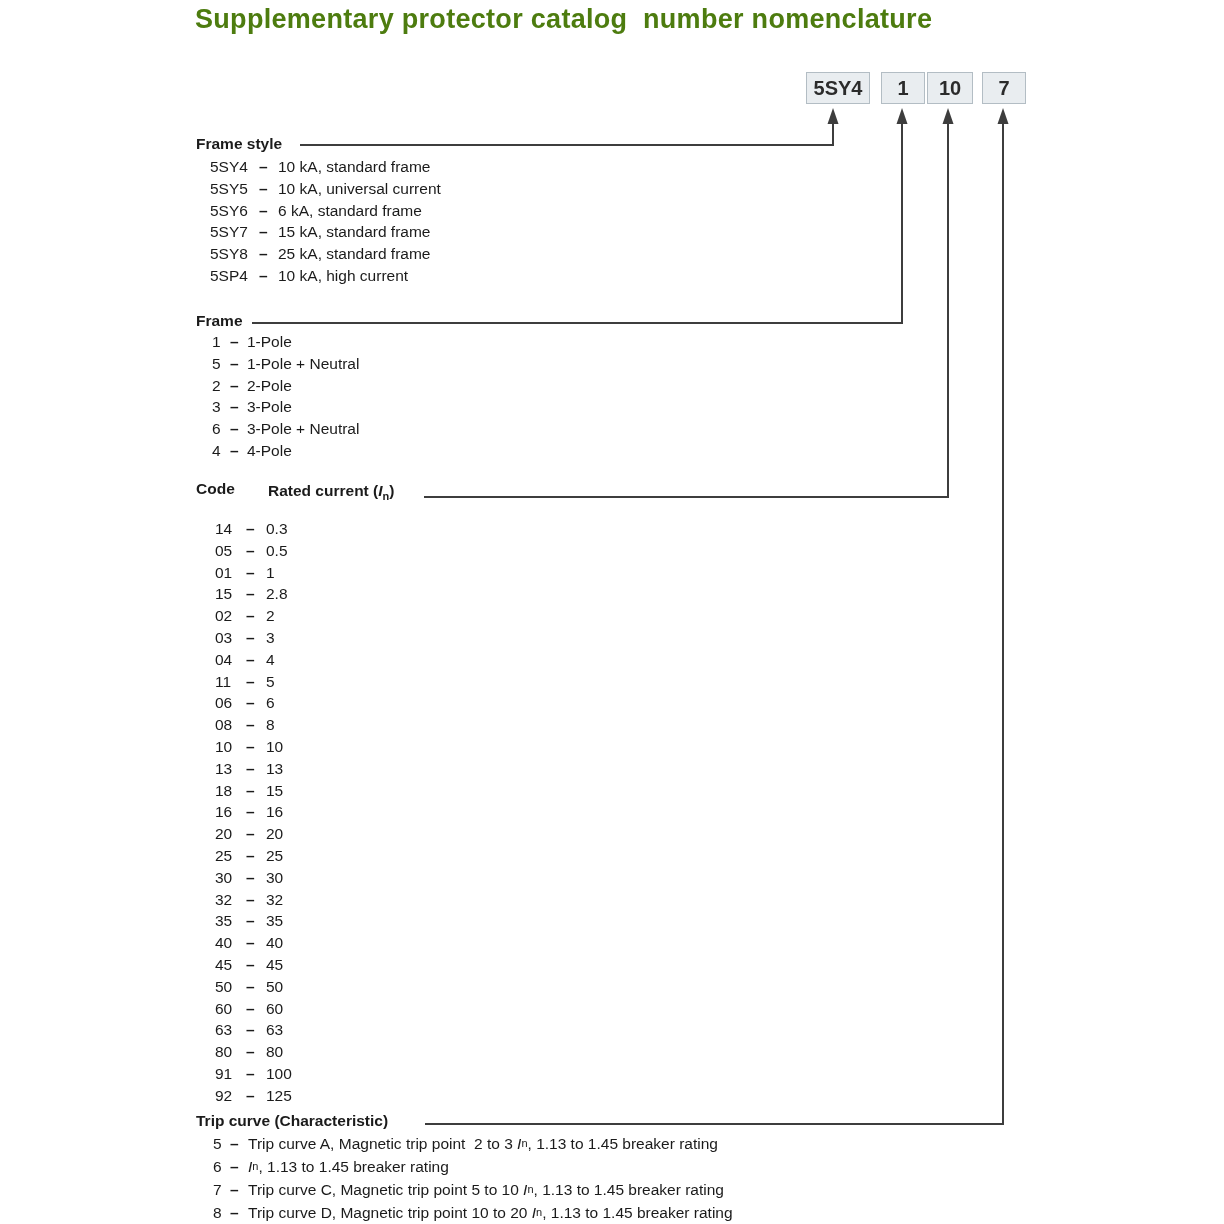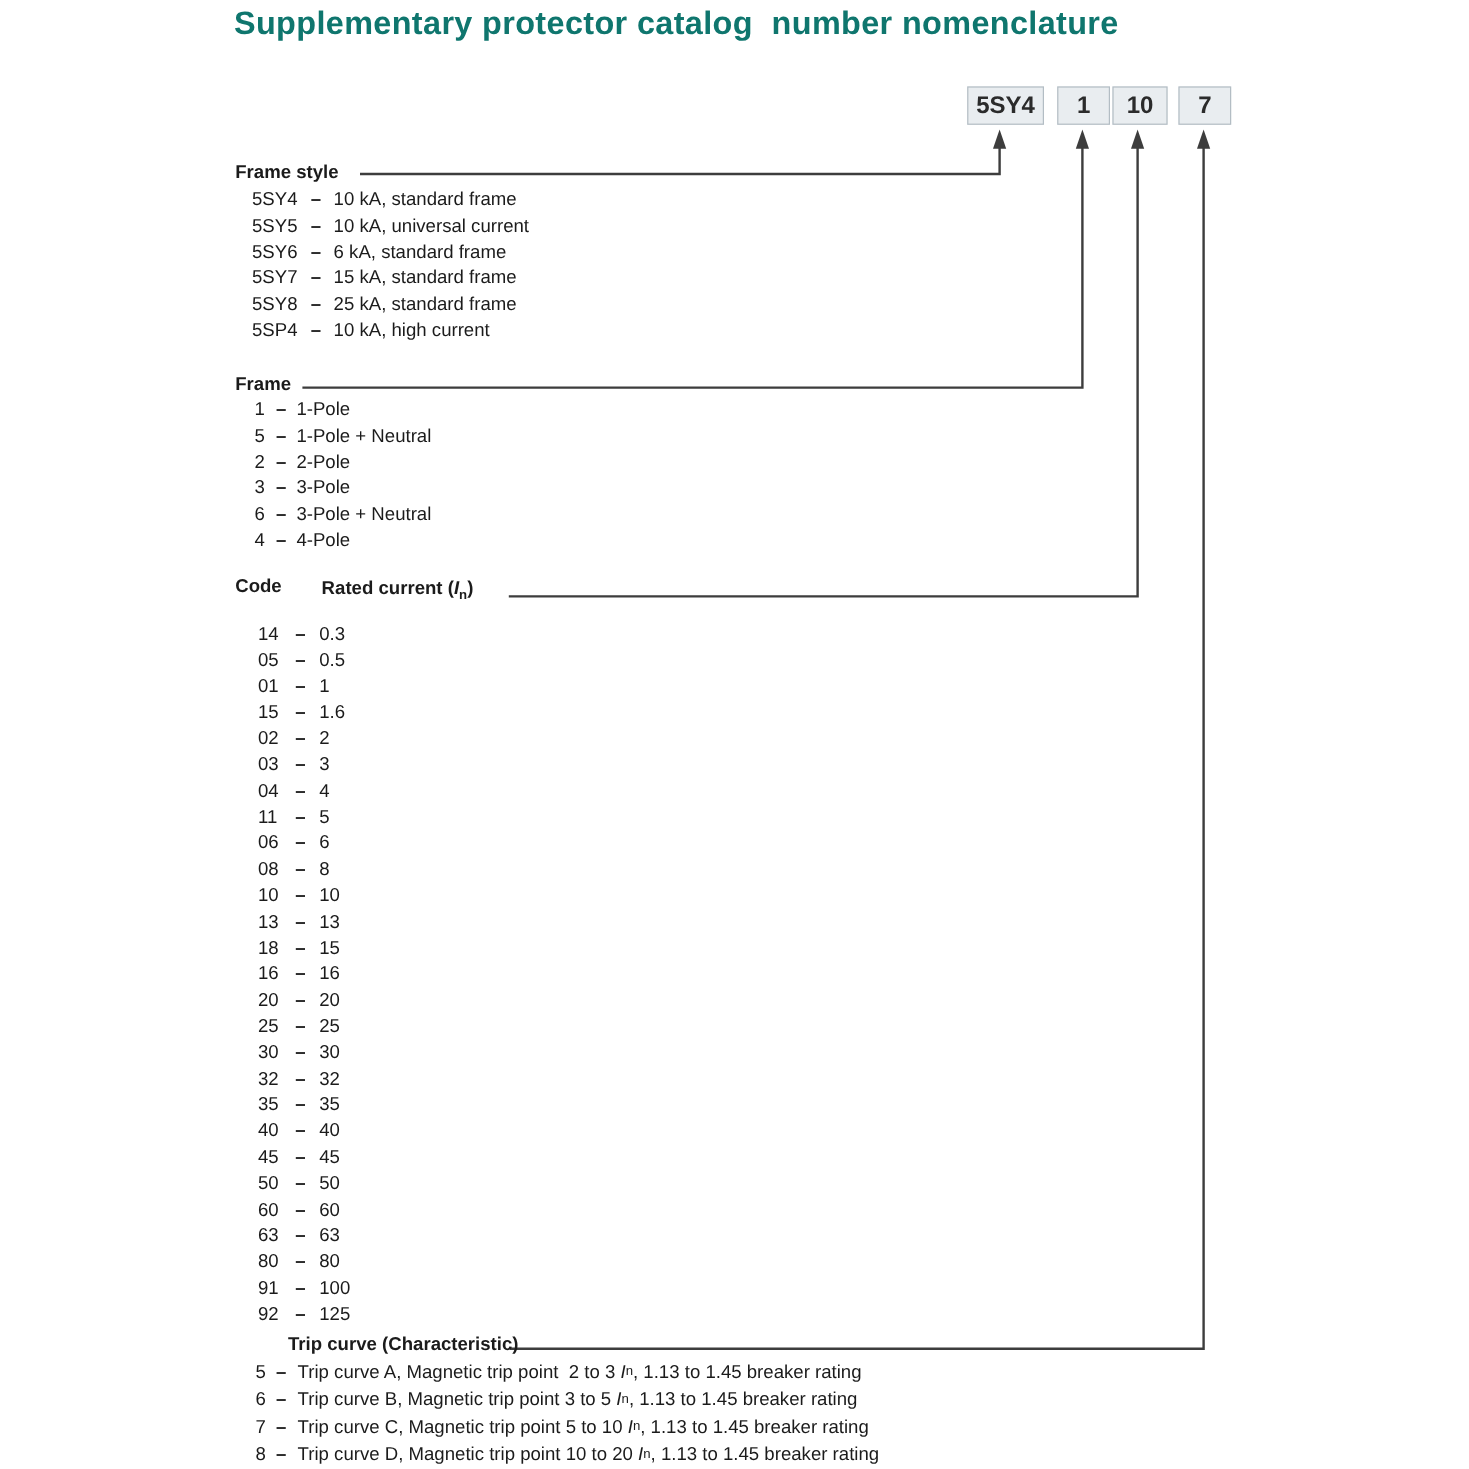--- a/index.html
+++ b/index.html
@@ -2,21 +2,21 @@
 <html><head>
 <meta charset="utf-8">
 <style>
   html,body{margin:0;padding:0;background:#ffffff;}
   .canvas{
     position:relative;width:1224px;height:1224px;background:#ffffff;
     font-family:"Liberation Sans",sans-serif;color:#1b1b1b;overflow:hidden;
   }
   .page-title{
     position:absolute;left:195px;top:4px;margin:0;
-    font-size:27px;font-weight:bold;letter-spacing:.3px;color:#0f766e;
+    font-size:27px;font-weight:bold;letter-spacing:.3px;color:#4d7c0f;
     white-space:pre;
   }
   .cat-box{
     position:absolute;top:72px;height:30px;
     background:#e9edf0;border:1px solid #b3bdc4;
     display:flex;align-items:center;justify-content:center;
     font-weight:bold;font-size:20px;color:#2b2b2b;
   }
   .box-frame{left:806px;width:62px;}
   .box-poles{left:881px;width:42px;}
@@ -97,21 +97,21 @@
       <div class="row"><span class="col-code">6</span><span class="col-dash">–</span><span class="col-text">3-Pole + Neutral</span></div>
       <div class="row"><span class="col-code">4</span><span class="col-dash">–</span><span class="col-text">4-Pole</span></div>
     </div>
 
   <div class="sec-header" style="left:196px;top:480px;">Code</div>
   <div class="sec-header" style="left:268px;top:482px;text-align:right;"><span>Rated current (</span><i>I</i><sub>n</sub><span>)</span></div>
   <div class="list code-list" style="left:215px;top:518px;">
       <div class="row"><span class="col-code">14</span><span class="col-dash">–</span><span class="col-text">0.3</span></div>
       <div class="row"><span class="col-code">05</span><span class="col-dash">–</span><span class="col-text">0.5</span></div>
       <div class="row"><span class="col-code">01</span><span class="col-dash">–</span><span class="col-text">1</span></div>
-      <div class="row"><span class="col-code">15</span><span class="col-dash">–</span><span class="col-text">1.6</span></div>
+      <div class="row"><span class="col-code">15</span><span class="col-dash">–</span><span class="col-text">2.8</span></div>
       <div class="row"><span class="col-code">02</span><span class="col-dash">–</span><span class="col-text">2</span></div>
       <div class="row"><span class="col-code">03</span><span class="col-dash">–</span><span class="col-text">3</span></div>
       <div class="row"><span class="col-code">04</span><span class="col-dash">–</span><span class="col-text">4</span></div>
       <div class="row"><span class="col-code">11</span><span class="col-dash">–</span><span class="col-text">5</span></div>
       <div class="row"><span class="col-code">06</span><span class="col-dash">–</span><span class="col-text">6</span></div>
       <div class="row"><span class="col-code">08</span><span class="col-dash">–</span><span class="col-text">8</span></div>
       <div class="row"><span class="col-code">10</span><span class="col-dash">–</span><span class="col-text">10</span></div>
       <div class="row"><span class="col-code">13</span><span class="col-dash">–</span><span class="col-text">13</span></div>
       <div class="row"><span class="col-code">18</span><span class="col-dash">–</span><span class="col-text">15</span></div>
       <div class="row"><span class="col-code">16</span><span class="col-dash">–</span><span class="col-text">16</span></div>
@@ -123,21 +123,21 @@
       <div class="row"><span class="col-code">40</span><span class="col-dash">–</span><span class="col-text">40</span></div>
       <div class="row"><span class="col-code">45</span><span class="col-dash">–</span><span class="col-text">45</span></div>
       <div class="row"><span class="col-code">50</span><span class="col-dash">–</span><span class="col-text">50</span></div>
       <div class="row"><span class="col-code">60</span><span class="col-dash">–</span><span class="col-text">60</span></div>
       <div class="row"><span class="col-code">63</span><span class="col-dash">–</span><span class="col-text">63</span></div>
       <div class="row"><span class="col-code">80</span><span class="col-dash">–</span><span class="col-text">80</span></div>
       <div class="row"><span class="col-code">91</span><span class="col-dash">–</span><span class="col-text">100</span></div>
       <div class="row"><span class="col-code">92</span><span class="col-dash">–</span><span class="col-text">125</span></div>
     </div>
 
-  <div class="sec-header" style="left:196px;top:1112px;margin-left:44px;">Trip curve (Characteristic)</div>
+  <div class="sec-header" style="left:196px;top:1112px;">Trip curve (Characteristic)</div>
   <div class="list trip-list" style="left:213px;top:1132px;">
       <div class="row"><span class="col-code">5</span><span class="col-dash">–</span><span class="col-text">Trip curve A, Magnetic trip point  2 to 3 </span><i>I</i><sub>n</sub><span class="col-text">, 1.13 to 1.45 breaker rating</span></div>
-      <div class="row"><span class="col-code">6</span><span class="col-dash">–</span><span class="col-text">Trip curve B, Magnetic trip point 3 to 5 </span><i>I</i><sub>n</sub><span class="col-text">, 1.13 to 1.45 breaker rating</span></div>
+      <div class="row"><span class="col-code">6</span><span class="col-dash">–</span><i>I</i><sub>n</sub><span class="col-text">, 1.13 to 1.45 breaker rating</span></div>
       <div class="row"><span class="col-code">7</span><span class="col-dash">–</span><span class="col-text">Trip curve C, Magnetic trip point 5 to 10 </span><i>I</i><sub>n</sub><span class="col-text">, 1.13 to 1.45 breaker rating</span></div>
       <div class="row"><span class="col-code">8</span><span class="col-dash">–</span><span class="col-text">Trip curve D, Magnetic trip point 10 to 20 </span><i>I</i><sub>n</sub><span class="col-text">, 1.13 to 1.45 breaker rating</span></div>
     </div>
 
 </div>
 
 </body></html>

